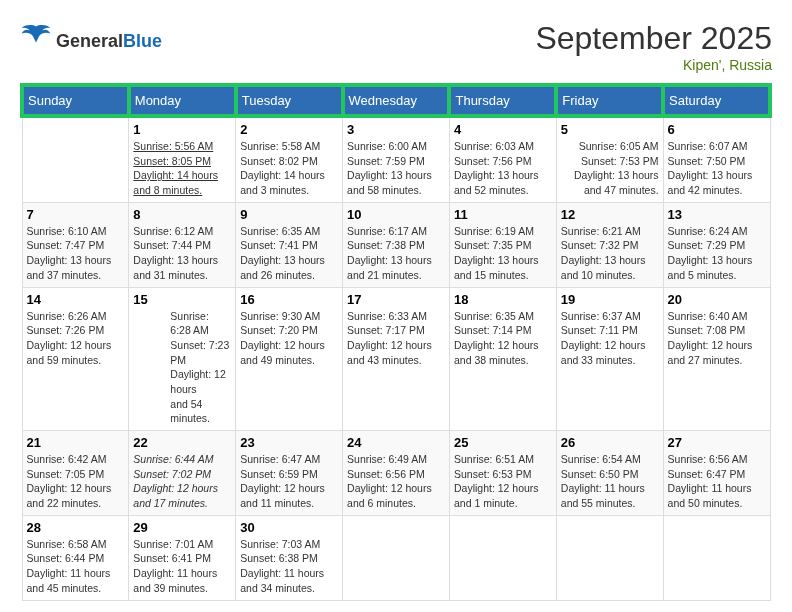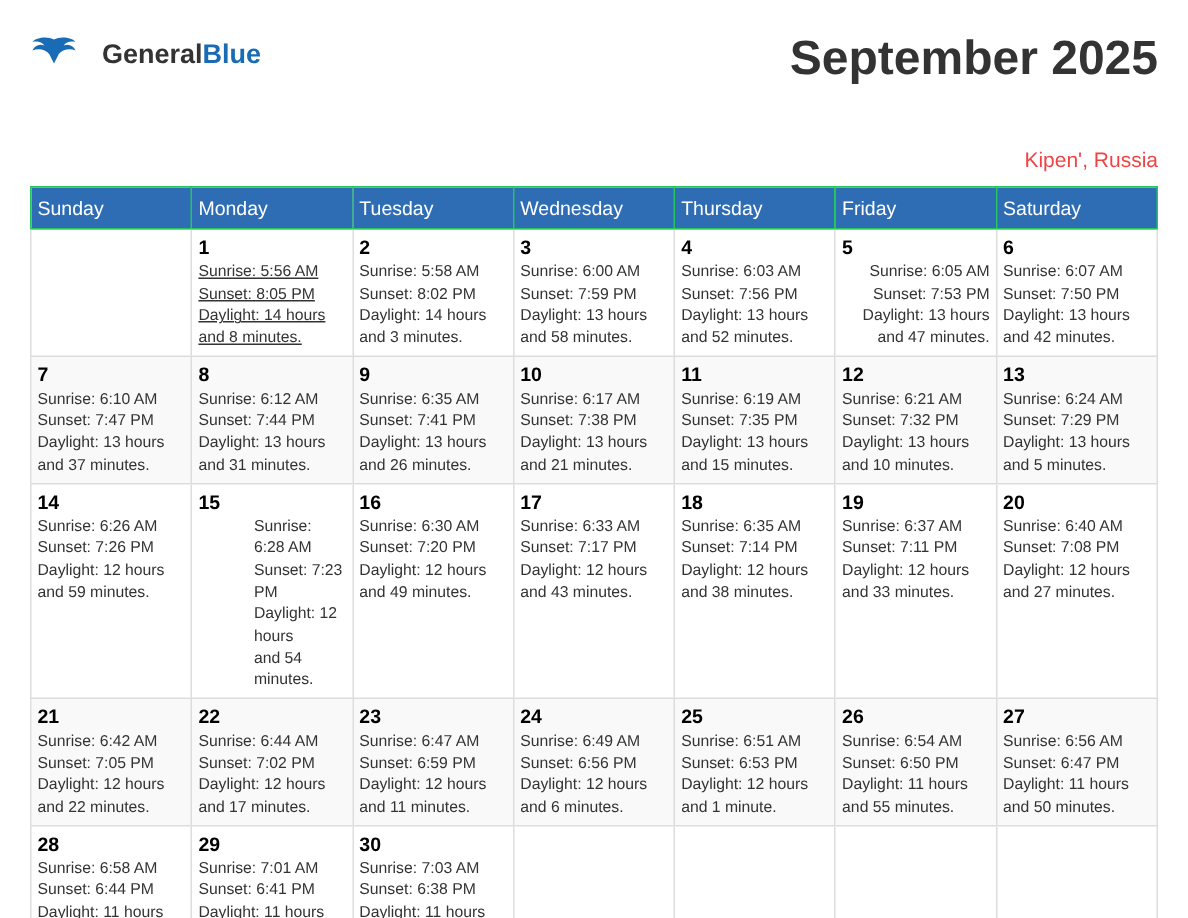--- a/index.html
+++ b/index.html
@@ -11,22 +11,22 @@
       padding: 20px;
     }
     .header {
       display: flex;
       justify-content: space-between;
       align-items: flex-start;
       margin-bottom: 10px;
     }
     .logo {
       display: flex;
-      align-items: center;
-      gap: 16px;
+      align-items: flex-end;
+      gap: 4px;
     }
     .logo-text-general {
       font-size: 18px;
       font-weight: bold;
       color: #333;
     }
     .logo-text-blue {
       font-size: 18px;
       font-weight: bold;
       color: #1a6bb5;
@@ -34,39 +34,38 @@
     .logo-icon {
       width: 32px;
       height: 32px;
     }
     .title-block {
       text-align: right;
     }
     .month-title {
       font-size: 32px;
       color: #333;
-      font-weight: bold;
+      font-weight: normal;
     }
     .location {
       font-size: 14px;
-      color: #ef4444;
-      margin-top: 41px;
+      color: #4d7c0f;
     }
     .calendar {
       width: 100%;
       border-collapse: collapse;
       border: 1px solid #ccc;
     }
     .calendar th {
       background: #2e6db4;
       color: #fff;
       font-size: 13px;
       padding: 6px 4px;
       text-align: left;
-      border: 1px solid #22c55e;
+      border: 4px solid #22c55e;
       font-weight: normal;
     }
     .calendar td {
       vertical-align: top;
       border: 1px solid #ddd;
       padding: 4px;
       width: 107px;
       min-height: 80px;
       font-size: 11px;
       color: #333;
@@ -230,21 +229,21 @@
         </td>
         <td>
           <span class="day-number">15</span>
           <div class="day-info" style="white-space: pre-line; margin-left: 37px;">Sunrise: 6:28 AM
 Sunset: 7:23 PM
 Daylight: 12 hours
 and 54 minutes.</div>
         </td>
         <td>
           <span class="day-number">16</span>
-          <div class="day-info" style="white-space: pre-line;">Sunrise: 6:30 AM
+          <div class="day-info" style="white-space: pre-line;">Sunrise: 9:30 AM
 Sunset: 7:20 PM
 Daylight: 12 hours
 and 49 minutes.</div>
         </td>
         <td>
           <span class="day-number">17</span>
           <div class="day-info" style="white-space: pre-line;">Sunrise: 6:33 AM
 Sunset: 7:17 PM
 Daylight: 12 hours
 and 43 minutes.</div>
@@ -274,21 +273,21 @@
       <tr>
         <td>
           <span class="day-number">21</span>
           <div class="day-info" style="white-space: pre-line;">Sunrise: 6:42 AM
 Sunset: 7:05 PM
 Daylight: 12 hours
 and 22 minutes.</div>
         </td>
         <td>
           <span class="day-number">22</span>
-          <div class="day-info" style="white-space: pre-line;">Sunrise: 6:44 AM
+          <div class="day-info" style="white-space: pre-line; font-style: italic;">Sunrise: 6:44 AM
 Sunset: 7:02 PM
 Daylight: 12 hours
 and 17 minutes.</div>
         </td>
         <td>
           <span class="day-number">23</span>
           <div class="day-info" style="white-space: pre-line;">Sunrise: 6:47 AM
 Sunset: 6:59 PM
 Daylight: 12 hours
 and 11 minutes.</div>

